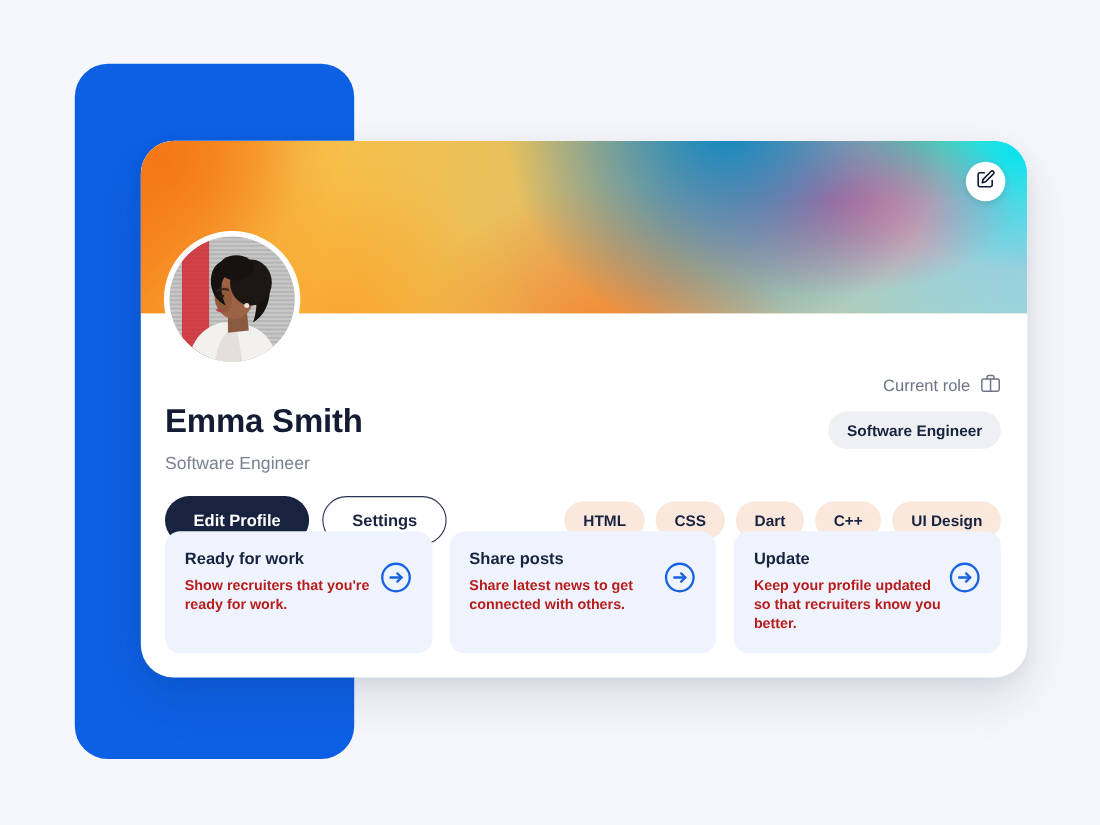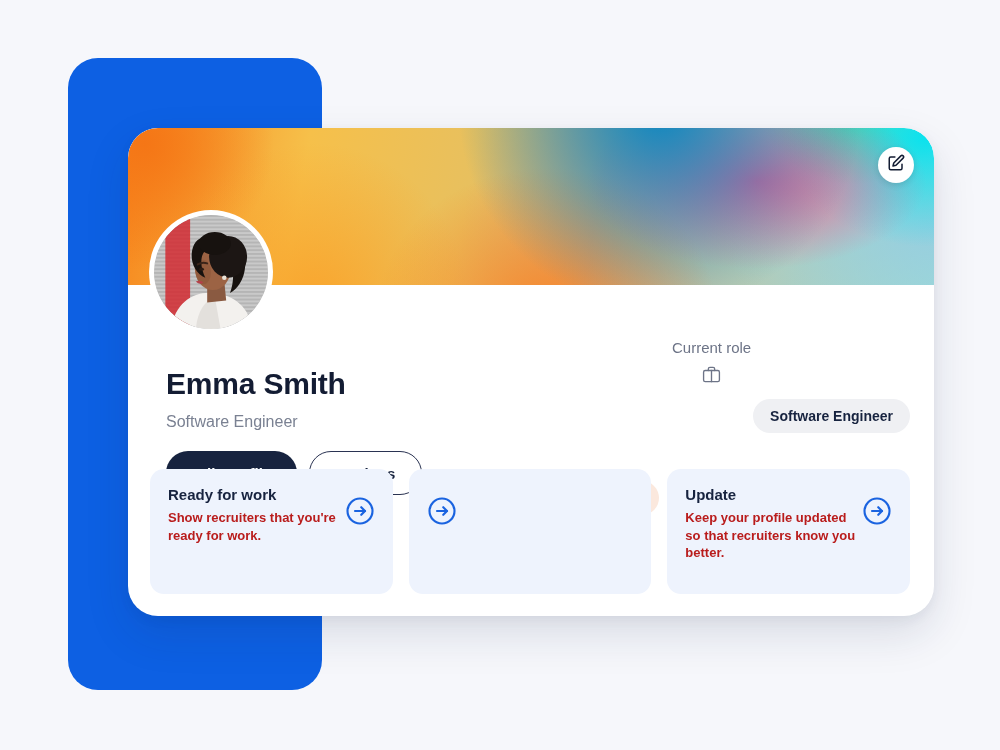--- a/index.html
+++ b/index.html
@@ -108,21 +108,20 @@
     position: relative;
     height: 331px;
     padding: 0 24px 0 22px;
   }
 
   .left-col {
     position: absolute;
     left: 22px;
     top: 0;
     width: 400px;
-    margin-left: 16px;
   }
 
   .person-name {
     margin-top: 82px;
     font-size: 30px;
     font-weight: bold;
     color: #131c33;
     letter-spacing: -0.2px;
   }
   .person-role {
@@ -172,21 +171,20 @@
     text-align: right;
   }
 
   .section-label {
     display: flex;
     align-items: center;
     justify-content: flex-end;
     gap: 9px;
     font-size: 15px;
     color: #6d7487;
-    flex-direction: column;
   }
 
   .role-block { margin-top: 54px; }
 
   .pill {
     display: inline-flex;
     align-items: center;
     justify-content: center;
     height: 34px;
     padding: 0 17px;
@@ -219,21 +217,21 @@
     left: 22px;
     right: 24px;
     bottom: 22px;
     display: flex;
     gap: 16px;
   }
   .info-card {
     flex: 1;
     background: #eef3fd;
     border-radius: 14px;
-    padding: 17px 18px 32px 18px;
+    padding: 17px 18px 18px 18px;
     display: flex;
     align-items: flex-start;
     justify-content: space-between;
     gap: 0;
     min-height: 82px;
     cursor: pointer;
   }
   .info-text { flex: 1; }
   .info-title {
     font-size: 15px;
@@ -367,20 +365,24 @@
           <span class="info-arrow">
             <svg width="30" height="30" viewBox="0 0 24 24" fill="none" stroke="#1a63e0" stroke-width="1.7" stroke-linecap="round" stroke-linejoin="round">
               <circle cx="12" cy="12" r="10"></circle>
               <path d="M8 12h8"></path>
               <path d="M13 9l3 3-3 3"></path>
             </svg>
           </span>
         </div>
 
         <div class="info-card">
+          <div class="info-text">
+            <div class="info-title">Share posts</div>
+            <div class="info-desc">Share latest news to get connected with others.</div>
+          </div>
           <span class="info-arrow">
             <svg width="30" height="30" viewBox="0 0 24 24" fill="none" stroke="#1a63e0" stroke-width="1.7" stroke-linecap="round" stroke-linejoin="round">
               <circle cx="12" cy="12" r="10"></circle>
               <path d="M8 12h8"></path>
               <path d="M13 9l3 3-3 3"></path>
             </svg>
           </span>
         </div>
 
         <div class="info-card">

